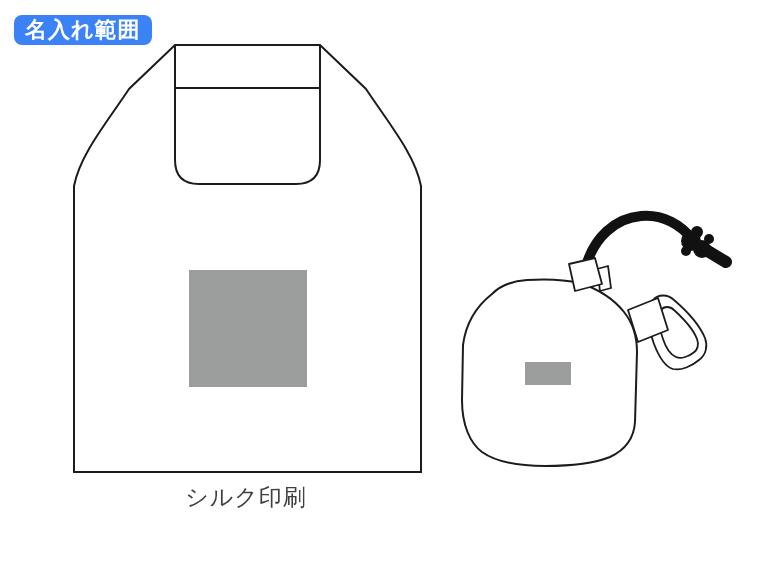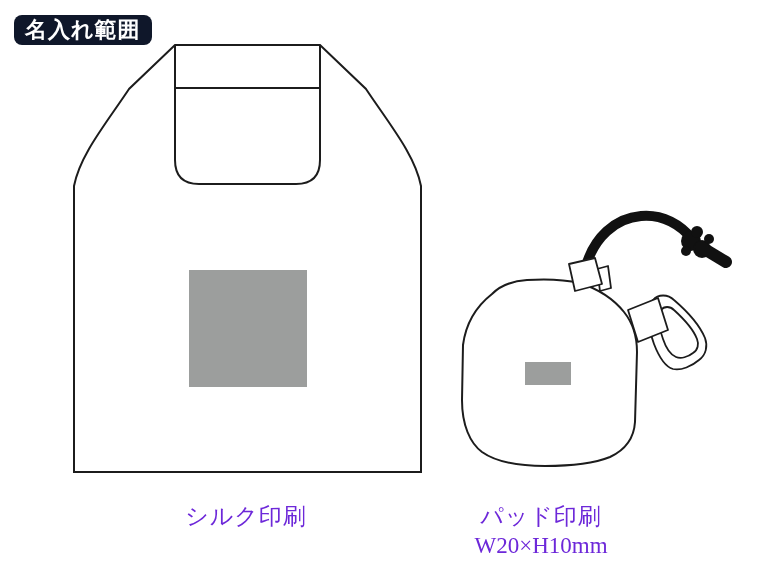--- a/index.html
+++ b/index.html
@@ -19,35 +19,35 @@
     position: absolute;
     left: 0;
     top: 0;
   }
   .badge {
     position: absolute;
     left: 14px;
     top: 15px;
     height: 30px;
     padding: 0 11px;
-    background: #0f172a;
+    background: #3b82f6;
     border-radius: 8px;
     color: #ffffff;
     font-family: "Liberation Sans", "DejaVu Sans", sans-serif;
     font-weight: bold;
     font-size: 22px;
     line-height: 30px;
     letter-spacing: 1px;
     white-space: nowrap;
   }
   .caption {
     position: absolute;
-    top: 502px;
+    top: 483px;
     text-align: center;
-    color: #6d28d9;
+    color: #404040;
     font-size: 23px;
     line-height: 29px;
     white-space: nowrap;
   }
   .caption .method {
     letter-spacing: 1px;
   }
   .caption-tote {
     left: 96px;
     width: 300px;
@@ -127,18 +127,14 @@
   </svg>
 
   <div class="badge">
     <span>名入れ範囲</span>
   </div>
 
   <div class="caption caption-tote">
     <div class="method">シルク印刷</div>
   </div>
 
-  <div class="caption caption-pouch">
-    <div class="method">パッド印刷</div>
-    <div class="size">W20×H10mm</div>
-  </div>
 
 </div>
 
 </body></html>

